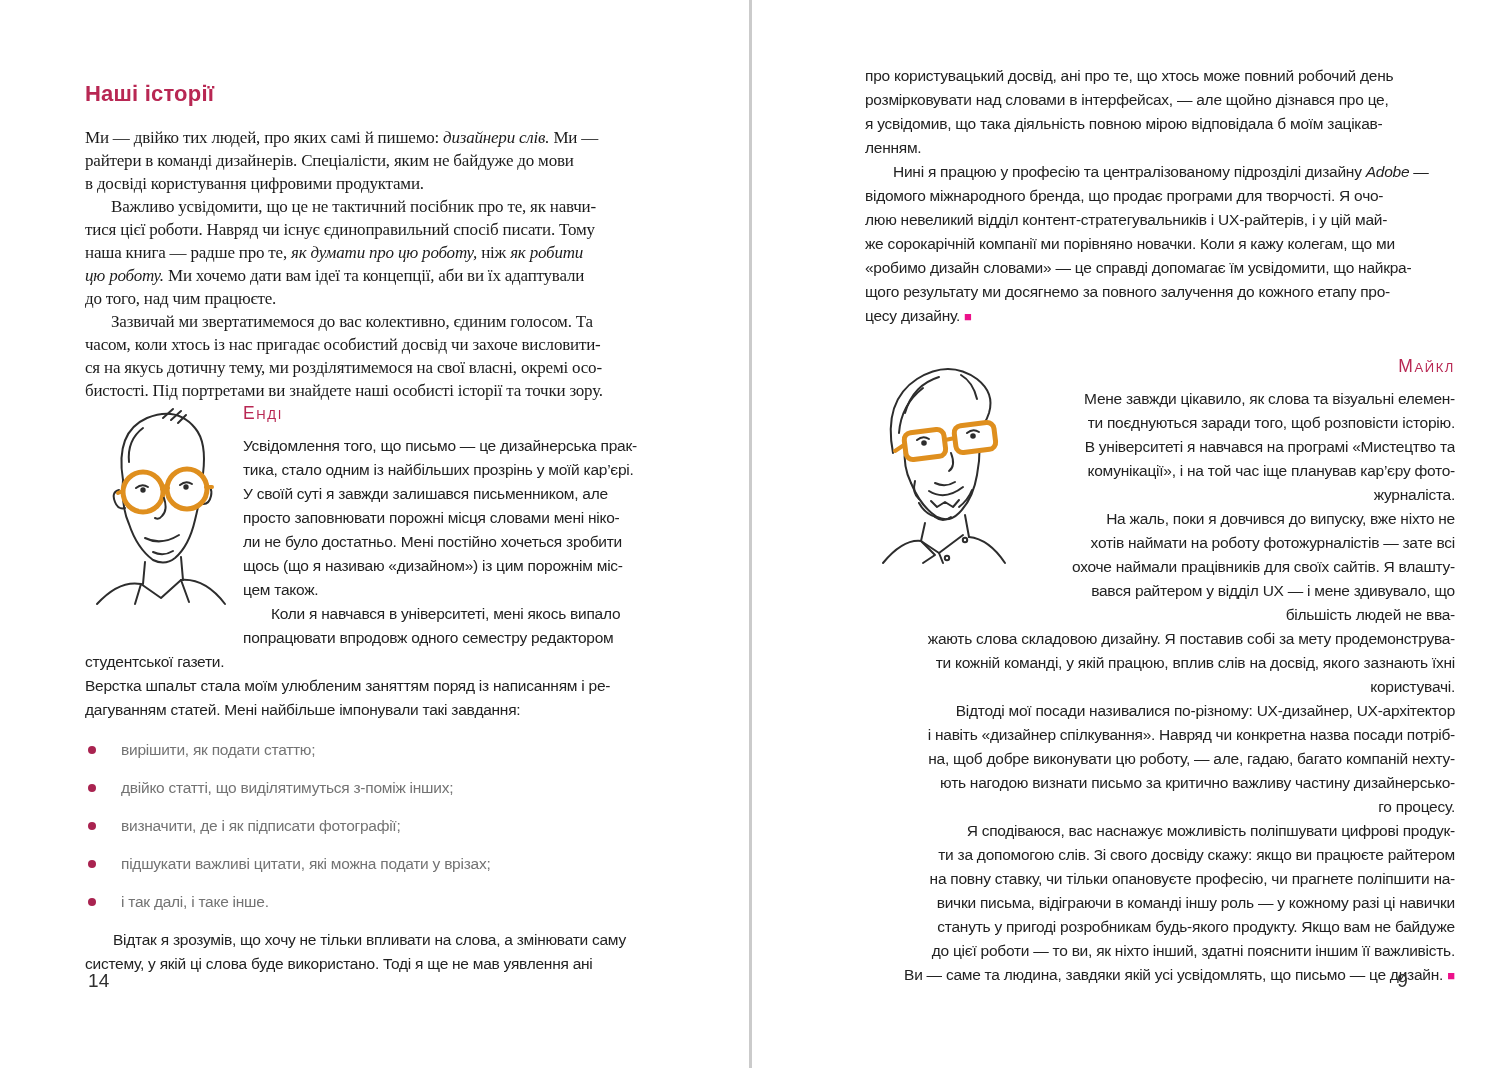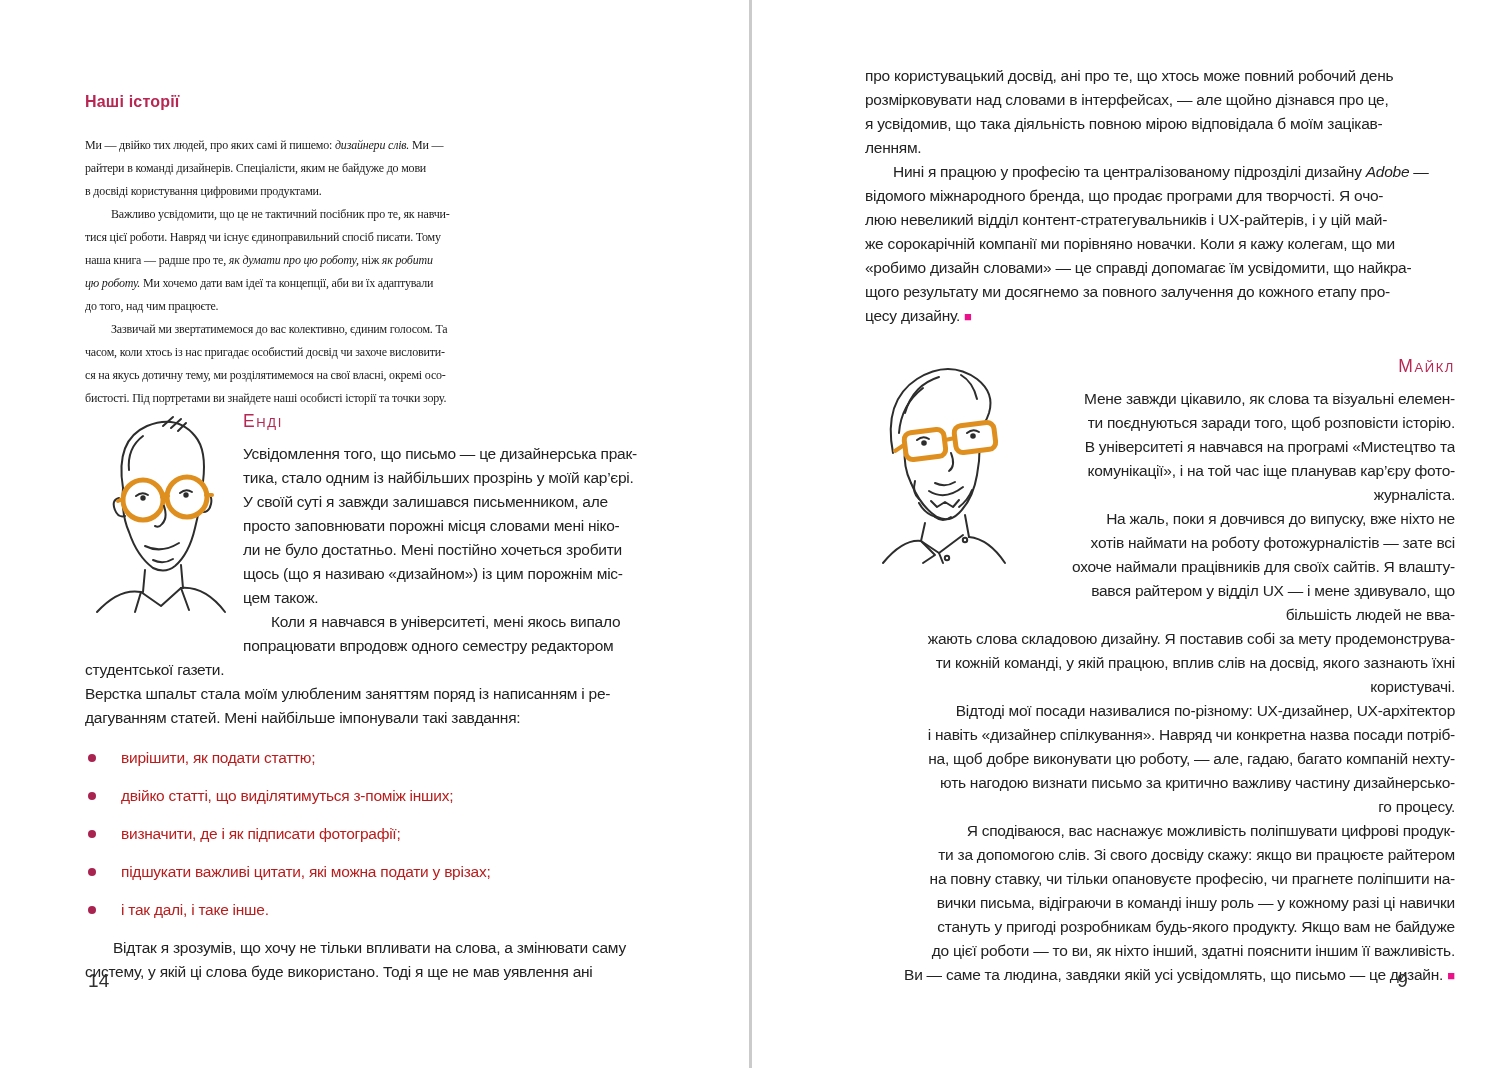--- a/index.html
+++ b/index.html
@@ -7,25 +7,25 @@
        font-family:"Liberation Sans",sans-serif;color:#1e1e1e;}
 
   .divider{position:absolute;left:749px;top:0;width:3px;height:1068px;background:#cbcbcb;}
 
   .page{position:absolute;top:0;height:1068px;}
   .page.left{left:85px;width:590px;}
   .page.right{left:865px;width:590px;}
   .content{padding-top:80px;}
   .page.right .content{padding-top:64px;}
 
-  h1.chapter{margin:8px 0 18px;font-family:"Liberation Sans",sans-serif;
-             font-weight:700;font-size:16px;line-height:28px;color:#b82753;letter-spacing:.2px;}
+  h1.chapter{margin:0 0 18px;font-family:"Liberation Sans",sans-serif;
+             font-weight:700;font-size:22px;line-height:28px;color:#b82753;letter-spacing:.2px;}
 
   
-  p.serif{margin:0;font-family:"Liberation Serif",serif;font-size:12px;line-height:23px;
+  p.serif{margin:0;font-family:"Liberation Serif",serif;font-size:17px;line-height:23px;
           letter-spacing:-0.2px;color:#1b1b1b;white-space:pre-line;}
   p.serif.ind{text-indent:26px;}
   .it{font-style:italic;}
 
   
   p.story{margin:0;font-family:"Liberation Sans",sans-serif;font-size:15.5px;line-height:24px;
           letter-spacing:-0.25px;color:#222;white-space:pre-line;}
   p.story.ind{text-indent:28px;}
 
   .bio{overflow:hidden;}
@@ -38,21 +38,21 @@
   h3.bio-name{margin:2px 0 10px;font-weight:400;color:#b82753;}
   h3.bio-name span{display:block;text-transform:uppercase;font-size:13px;
                    letter-spacing:1.6px;line-height:18px;}
   h3.bio-name span::first-letter{font-size:17.5px;}
 
   ul.tasks{list-style:none;margin:16px 0 12px;padding:0;}
   ul.tasks li{display:flex;margin:0 0 14px;}
   ul.tasks li .dot{flex:0 0 8px;width:8px;height:8px;border-radius:50%;
                    background:#a92350;margin:8px 25px 0 3px;}
   ul.tasks li .task-text{font-family:"Liberation Sans",sans-serif;font-size:15.5px;
-                         line-height:24px;letter-spacing:-0.25px;color:#b91c1c;}
+                         line-height:24px;letter-spacing:-0.25px;color:#737373;}
 
   .endmark{color:#ec118a;font-size:13px;font-style:normal;letter-spacing:0;}
 
   .pnum{position:absolute;font-size:19px;color:#2f2f2f;letter-spacing:.3px;}
   .pnum.l{left:3px;top:970px;}
   .pnum.r{right:47px;top:970px;}
 </style>
 </head>
 <body>
 

